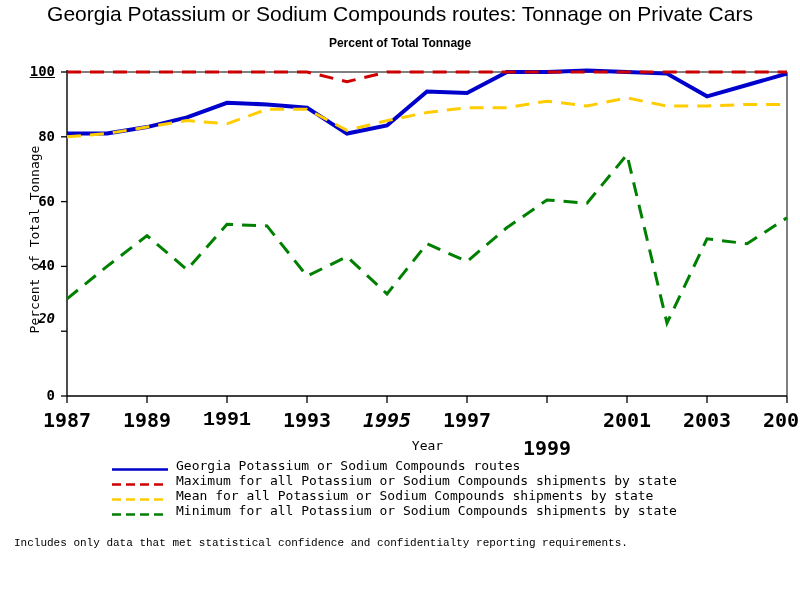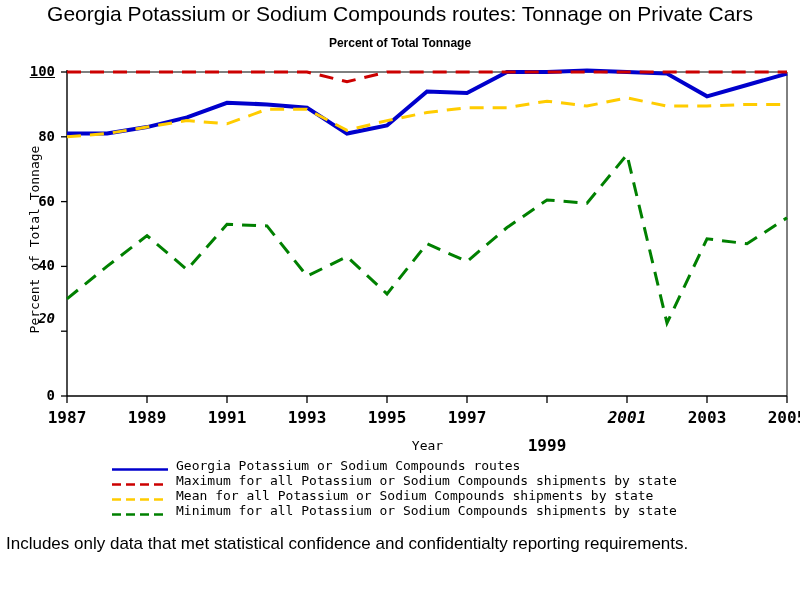--- a/index.html
+++ b/index.html
@@ -74,21 +74,21 @@
     text-align: right;
     font-family: "DejaVu Sans Mono", monospace;
     font-size: 14px;
     font-weight: bold;
   }
   .xtick {
     position: absolute;
     width: 60px;
     text-align: center;
     font-family: "DejaVu Sans Mono", monospace;
-    font-size: 16px;
+    font-size: 20px;
     font-weight: bold;
   }
   #legend {
     position: absolute;
     left: 112px;
     top: 458px;
     width: 640px;
   }
   .legend-row {
     height: 15px;
@@ -102,24 +102,24 @@
     margin-right: 8px;
   }
   .legend-label {
     font-family: "DejaVu Sans Mono", monospace;
     font-size: 13px;
     line-height: 15px;
     white-space: nowrap;
   }
   .footnotes {
     position: absolute;
-    left: 6px;
+    left: 14px;
     top: 536px;
-    font-family: Liberation Sans, sans-serif;
-    font-size: 17px;
+    font-family: Liberation Mono, monospace;
+    font-size: 11px;
     line-height: 15px;
     white-space: nowrap;
   }
   .updated {
     position: absolute;
     left: 6px;
     top: 583px;
     font-family: "DejaVu Sans Mono", monospace;
     font-size: 12.5px;
     white-space: nowrap;
@@ -169,26 +169,26 @@
 
   <div id="tick-labels">
       <div class="ytick" style="left: 7px; top: 387px;">0</div>
       <div class="ytick" style="left: 7px; top: 310px; font-style: italic;">20</div>
       <div class="ytick" style="left: 7px; top: 257.4px;">40</div>
       <div class="ytick" style="left: 7px; top: 192.6px;">60</div>
       <div class="ytick" style="left: 7px; top: 127.8px; text-align: right;">80</div>
       <div class="ytick" style="left: 7px; top: 63px; text-decoration: underline;">100</div>
       <div class="xtick" style="left: 37px; top: 408px;">1987</div>
       <div class="xtick" style="left: 117px; top: 408px;">1989</div>
-      <div class="xtick" style="left: 197px; top: 408px;">1991</div>
+      <div class="xtick" style="left: 197px; top: 408px; font-family: Liberation Mono, monospace;">1991</div>
       <div class="xtick" style="left: 277px; top: 408px;">1993</div>
-      <div class="xtick" style="left: 357px; top: 408px;">1995</div>
+      <div class="xtick" style="left: 357px; top: 408px; font-style: italic;">1995</div>
       <div class="xtick" style="left: 437px; top: 408px;">1997</div>
       <div class="xtick" style="left: 517px; top: 408px; margin-top: 28px;">1999</div>
-      <div class="xtick" style="left: 597px; top: 408px; font-style: italic;">2001</div>
+      <div class="xtick" style="left: 597px; top: 408px;">2001</div>
       <div class="xtick" style="left: 677px; top: 408px;">2003</div>
       <div class="xtick" style="left: 757px; top: 408px;">2005</div>
     </div>
 
   <div class="axis-title-y">Percent of Total Tonnage</div>
   <div class="axis-title-x">Year</div>
 
   <div id="legend">
       <div class="legend-row">
         <span class="legend-swatch"><svg width="56" height="11">

